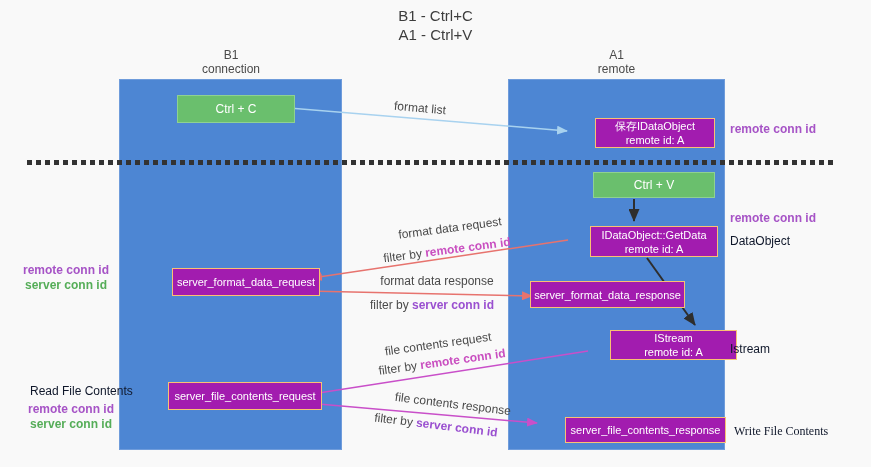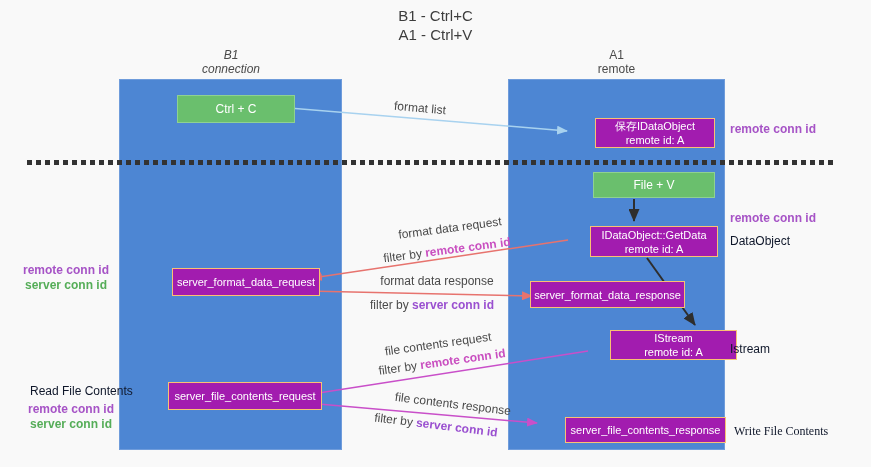--- a/index.html
+++ b/index.html
@@ -43,21 +43,21 @@
 </head>
 <body>
 
 <div class="stage">
 
   <div class="abs title">
     <div>B1 - Ctrl+C</div>
     <div>A1 - Ctrl+V</div>
   </div>
 
-  <div class="abs col-header" style="left:119px; top:48px; width:224px;font-style:italic;">
+  <div class="abs col-header" style="left:119px; top:48px; width:224px;">
     <div>B1</div>
     <div>connection</div>
   </div>
   <div class="abs col-header" style="left:508px; top:48px; width:217px;">
     <div>A1</div>
     <div>remote</div>
   </div>
 
   <div class="abs column" style="left:119px; top:79px; width:223px; height:371px;"></div>
   <div class="abs column" style="left:508px; top:79px; width:217px; height:371px;"></div>
@@ -91,21 +91,21 @@
   <div class="abs node node-green" style="left:157px; top:95px; width:118px; height:28px;">
     <div>Ctrl + C</div>
   </div>
 
   <div class="abs node node-orange" style="left:575px; top:118px; width:120px; height:30px;">
     <div>保存IDataObject</div>
     <div>remote id: A</div>
   </div>
 
   <div class="abs node node-green" style="left:573px; top:172px; width:122px; height:26px;">
-    <div>File + V</div>
+    <div>Ctrl + V</div>
   </div>
 
   <div class="abs node node-orange" style="left:570px; top:226px; width:128px; height:31px;">
     <div>IDataObject::GetData</div>
     <div>remote id: A</div>
   </div>
 
   <div class="abs node node-orange" style="left:152px; top:268px; width:148px; height:28px;">
     <div>server_format_data_request</div>
   </div>

